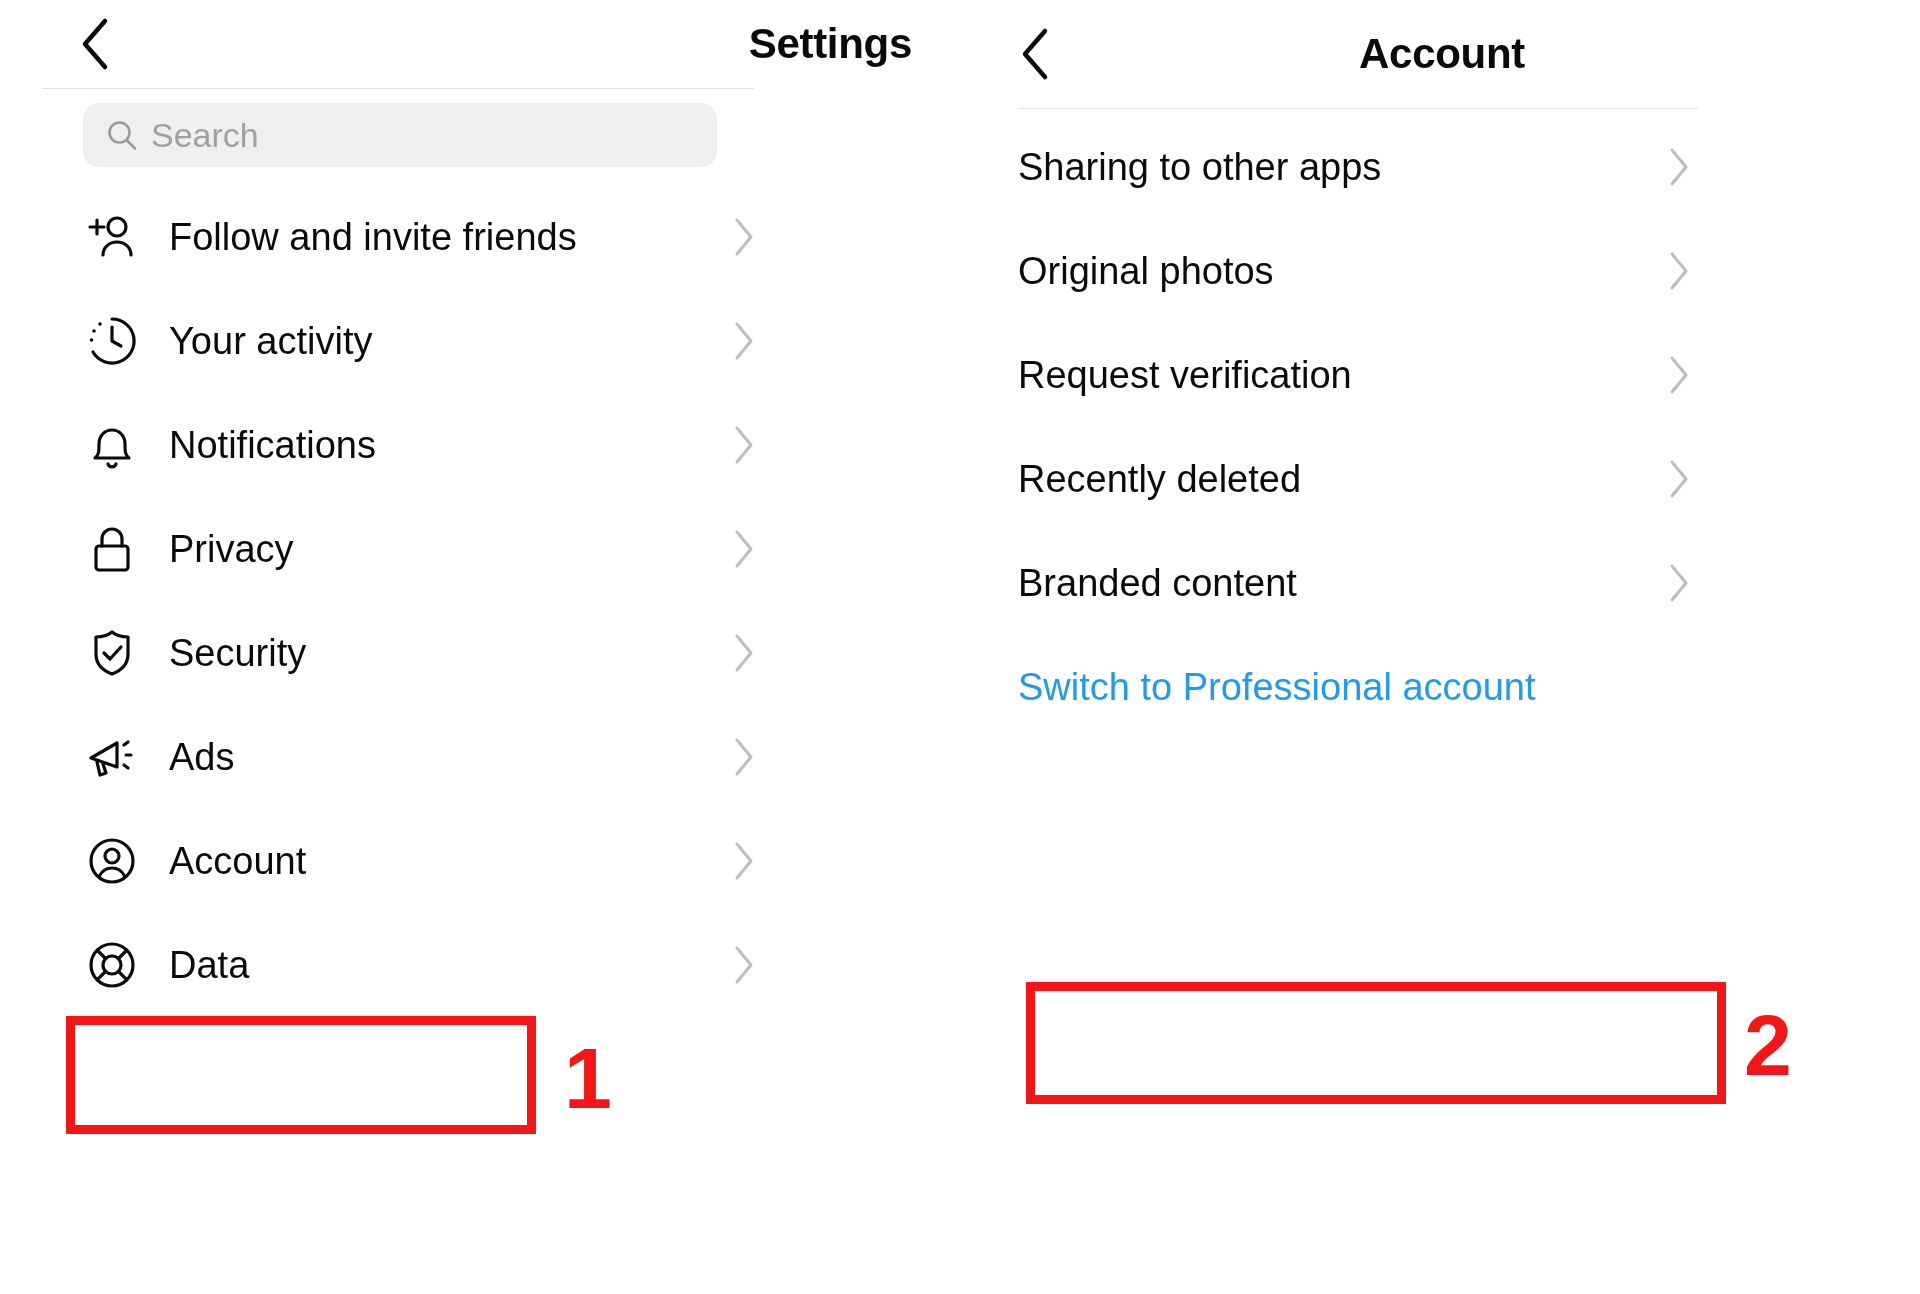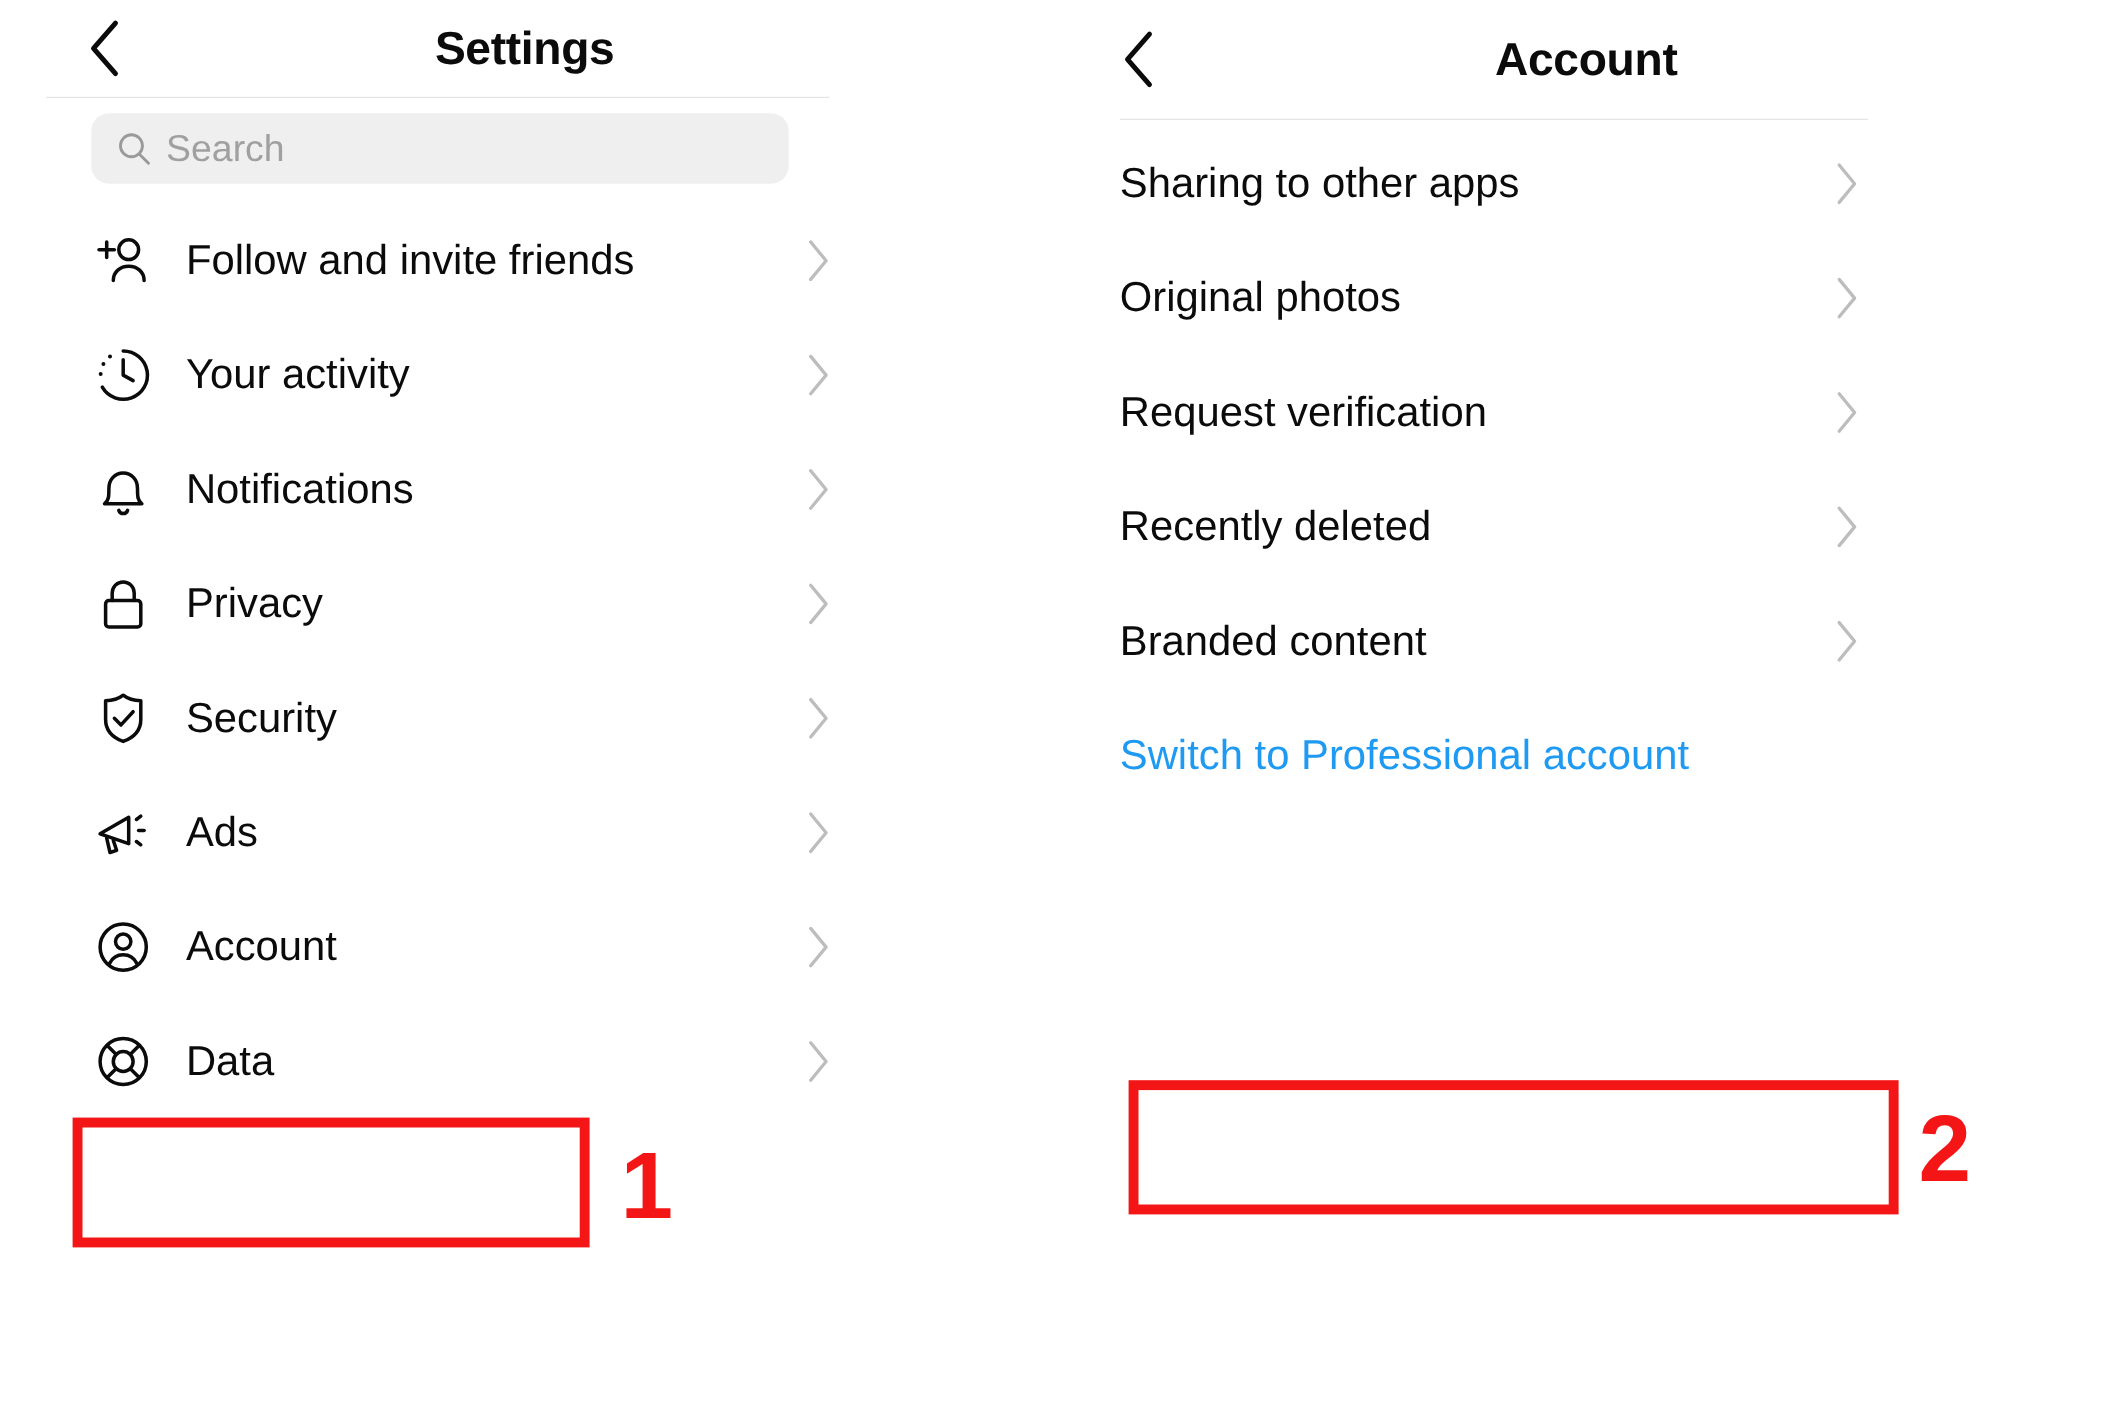--- a/index.html
+++ b/index.html
@@ -46,21 +46,21 @@
     left: 0;
     right: 0;
     top: 50%;
     transform: translateY(-50%);
     text-align: center;
     font-size: 42px;
     font-weight: bold;
     color: #0b0b0b;
     letter-spacing: -0.3px;
   }
-  #panel-left .nav-title  { padding-right: 10px; }
+  #panel-left .nav-title  { padding-right: 10px; text-align: right; }
   #panel-right .nav-title { padding-right: 32px; }
 
   .divider {
     height: 1px;
     background: #e2e2e2;
     width: 100%;
   }
   #panel-left .divider  { width: 712px; margin-left: 0; }
   #panel-right .divider { width: 680px; margin-left: 0; }
 

